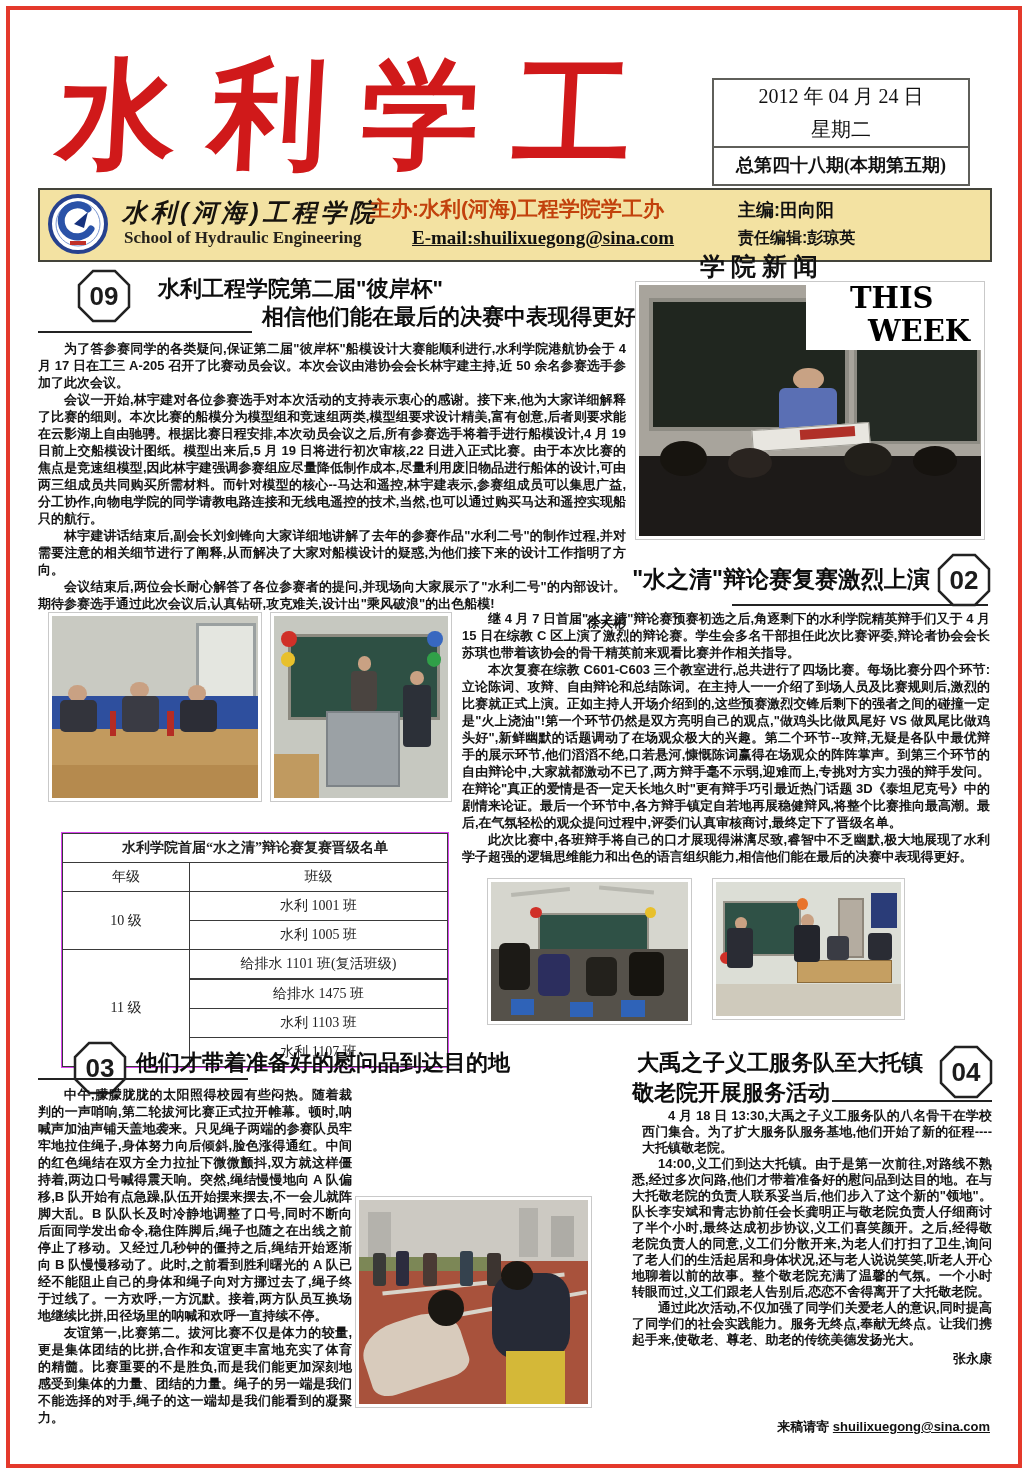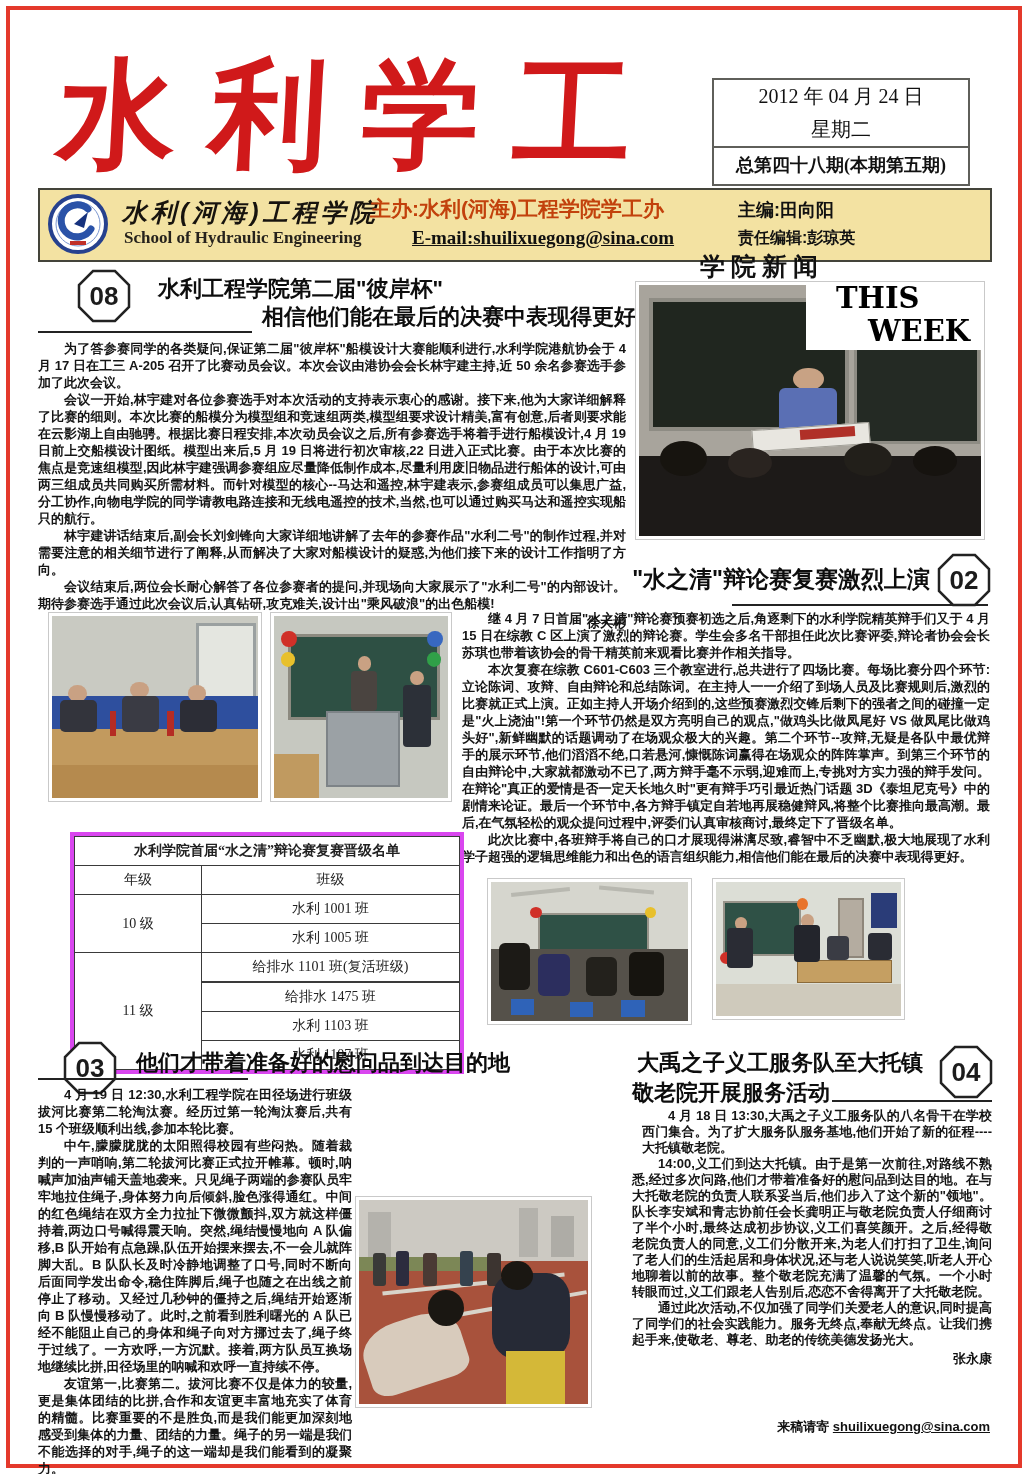--- a/index.html
+++ b/index.html
@@ -30,21 +30,21 @@
   .badge .num{position:absolute;left:0;top:13px;width:56px;text-align:center;font-size:26px;font-weight:bold;color:#1c1c1c;}
   .news-cn{position:absolute;left:700px;top:250px;font-size:25px;font-weight:bold;letter-spacing:6px;}
   .tw{font-family:"DejaVu Serif",serif;font-weight:bold;font-size:29px;line-height:33px;color:#000;}
   .photo{position:absolute;background:#fff;border:1px solid #c9c9c9;padding:3px;box-sizing:border-box;}
   .ph{position:relative;width:100%;height:100%;overflow:hidden;}
   .ph div{position:absolute;}
   table.promo{border-collapse:collapse;width:100%;background:#fff;}
   table.promo td{border:1px solid #3a3a3a;text-align:center;font-family:"Liberation Serif",serif;font-size:14px;height:26px;color:#222;}
   td.t-title{font-family:"Liberation Sans",sans-serif;font-size:18px;font-weight:bold;height:48px;color:#0d0d0d;}
   td.t-h{height:32px;}
-  .promo-wrap{position:absolute;left:70px;top:832px;width:386px;border:4px solid #d946ef;}
+  .promo-wrap{position:absolute;left:61px;top:832px;width:386px;border:1px solid #d946ef;}
 </style>
 </head>
 <body>
 
 <div class="page">
   <div class="frame"></div>
 
   <div class="masthead-title">水利学工</div>
   <div class="date-box">
     <div class="date-row">2012 年 04 月 24 日</div>
@@ -67,21 +67,21 @@
     <div class="host-line">主办:水利(河海)工程学院学工办</div>
     <div class="email-line u">E-mail:shuilixuegong@sina.com</div>
     <div class="editor-line">主编:田向阳</div>
     <div class="duty-line">责任编辑:彭琼英</div>
   </div>
 
   <div class="badge" style="left:76px;top:268px;">
     <svg width="56" height="56" viewBox="0 0 56 56">
         <polygon points="17,3 39,3 53,17 53,39 39,53 17,53 3,39 3,17" fill="#fff" stroke="#222" stroke-width="2.5"></polygon>
       </svg>
-    <span class="num">08</span>
+    <span class="num">09</span>
   </div>
   <div class="abs headline" style="left:158px;top:274px;font-size:22px;">水利工程学院第二届"彼岸杯"</div>
   <div class="abs headline" style="left:262px;top:302px;font-size:22px;">相信他们能在最后的决赛中表现得更好</div>
   <div class="rule" style="left:38px;top:331px;width:214px;"></div>
   <div class="abs body-col" style="left:38px;top:340px;width:588px;">
     <p>为了答参赛同学的各类疑问,保证第二届"彼岸杯"船模设计大赛能顺利进行,水利学院港航协会于 4 月 17 日在工三 A-205 召开了比赛动员会议。本次会议由港协会会长林宇建主持,近 50 余名参赛选手参加了此次会议。</p>
     <p>会议一开始,林宇建对各位参赛选手对本次活动的支持表示衷心的感谢。接下来,他为大家详细解释了比赛的细则。本次比赛的船模分为模型组和竞速组两类,模型组要求设计精美,富有创意,后者则要求能在云影湖上自由驰骋。根据比赛日程安排,本次动员会议之后,所有参赛选手将着手进行船模设计,4 月 19 日前上交船模设计图纸。模型出来后,5 月 19 日将进行初次审核,22 日进入正式比赛。由于本次比赛的焦点是竞速组模型,因此林宇建强调参赛组应尽量降低制作成本,尽量利用废旧物品进行船体的设计,可由两三组成员共同购买所需材料。而针对模型的核心--马达和遥控,林宇建表示,参赛组成员可以集思广益,分工协作,向物电学院的同学请教电路连接和无线电遥控的技术,当然,也可以通过购买马达和遥控实现船只的航行。</p>
     <p>林宇建讲话结束后,副会长刘剑锋向大家详细地讲解了去年的参赛作品"水利二号"的制作过程,并对需要注意的相关细节进行了阐释,从而解决了大家对船模设计的疑惑,为他们接下来的设计工作指明了方向。</p>
     <p>会议结束后,两位会长耐心解答了各位参赛者的提问,并现场向大家展示了"水利二号"的内部设计。期待参赛选手通过此次会议后,认真钻研,攻克难关,设计出"乘风破浪"的出色船模!</p>
     <div class="byline">徐大彬</div>
@@ -97,21 +97,21 @@
       <div style="left:33%;top:56%;width:34%;height:8%;background:#e8e6e0;transform:rotate(-4deg);border:1px solid #9a9890;"></div>
       <div style="left:47%;top:57%;width:16%;height:4%;background:#b03028;transform:rotate(-4deg);"></div>
       <div style="left:0;top:68%;width:100%;height:32%;background:#1d1a18;"></div>
       <div style="left:6%;top:62%;width:14%;height:14%;background:#17140f;border-radius:50%;"></div>
       <div style="left:26%;top:65%;width:13%;height:12%;background:#2a2420;border-radius:50%;"></div>
       <div style="left:60%;top:63%;width:14%;height:13%;background:#221f1a;border-radius:50%;"></div>
       <div style="left:80%;top:64%;width:13%;height:12%;background:#16130f;border-radius:50%;"></div>
     </div>
   </div>
   <div class="abs" style="left:806px;top:282px;width:178px;height:68px;background:#fff;">
-    <div class="tw" style="margin-left:30px;">THIS</div>
+    <div class="tw" style="margin-left:44px;">THIS</div>
     <div class="tw" style="margin-left:62px;">WEEK</div>
   </div>
 
   <div class="abs headline" style="left:460px;top:564px;width:470px;font-size:23px;text-align:right;">"水之清"辩论赛复赛激烈上演</div>
   <div class="badge" style="left:936px;top:552px;">
     <svg width="56" height="56" viewBox="0 0 56 56">
         <polygon points="17,3 39,3 53,17 53,39 39,53 17,53 3,39 3,17" fill="#fff" stroke="#222" stroke-width="2.5"></polygon>
       </svg>
     <span class="num">02</span>
   </div>
@@ -216,31 +216,30 @@
       <div style="left:44%;top:58%;width:50%;height:16%;background:#c59f62;border:1px solid #8a6a3a;"></div>
       <div style="left:10%;top:26%;width:7%;height:10%;background:#c9a183;border-radius:50%;"></div>
       <div style="left:6%;top:34%;width:14%;height:30%;background:#2a2c34;border-radius:4px;"></div>
       <div style="left:46%;top:24%;width:7%;height:10%;background:#c9a183;border-radius:50%;"></div>
       <div style="left:42%;top:32%;width:14%;height:28%;background:#23252c;border-radius:4px;"></div>
       <div style="left:60%;top:40%;width:12%;height:18%;background:#3a3c44;border-radius:4px;"></div>
       <div style="left:82%;top:38%;width:13%;height:20%;background:#2a2c34;border-radius:4px;"></div>
     </div>
   </div>
 
-  <div class="badge" style="left:62px;top:1040px;">
+  <div class="badge" style="left:72px;top:1040px;">
     <svg width="56" height="56" viewBox="0 0 56 56">
         <polygon points="17,3 39,3 53,17 53,39 39,53 17,53 3,39 3,17" fill="#fff" stroke="#222" stroke-width="2.5"></polygon>
       </svg>
     <span class="num">03</span>
   </div>
   <div class="abs headline" style="left:136px;top:1048px;font-size:22px;">他们才带着准备好的慰问品到达目的地</div>
   <div class="rule" style="left:38px;top:1078px;width:210px;"></div>
   <div class="abs body-col" style="left:38px;top:1086px;width:492px;">
     <div style="float:right;width:178px;height:360px;margin-top:104px;"></div>
-    <p>4 月 19 日 12:30,水利工程学院在田径场进行班级拔河比赛第二轮淘汰赛。经历过第一轮淘汰赛后,共有 15 个班级顺利出线,参加本轮比赛。</p>
     <p>中午,朦朦胧胧的太阳照得校园有些闷热。随着裁判的一声哨响,第二轮拔河比赛正式拉开帷幕。顿时,呐喊声加油声铺天盖地袭来。只见绳子两端的参赛队员牢牢地拉住绳子,身体努力向后倾斜,脸色涨得通红。中间的红色绳结在双方全力拉扯下微微颤抖,双方就这样僵持着,两边口号喊得震天响。突然,绳结慢慢地向 A 队偏移,B 队开始有点急躁,队伍开始摆来摆去,不一会儿就阵脚大乱。B 队队长及时冷静地调整了口号,同时不断向后面同学发出命令,稳住阵脚后,绳子也随之在出线之前停止了移动。又经过几秒钟的僵持之后,绳结开始逐渐向 B 队慢慢移动了。此时,之前看到胜利曙光的 A 队已经不能阻止自己的身体和绳子向对方挪过去了,绳子终于过线了。一方欢呼,一方沉默。接着,两方队员互换场地继续比拼,田径场里的呐喊和欢呼一直持续不停。</p>
     <p>友谊第一,比赛第二。拔河比赛不仅是体力的较量,更是集体团结的比拼,合作和友谊更丰富地充实了体育的精髓。比赛重要的不是胜负,而是我们能更加深刻地感受到集体的力量、团结的力量。绳子的另一端是我们不能选择的对手,绳子的这一端却是我们能看到的凝聚力。</p>
 
   </div>
 
   <div class="photo" style="left:355px;top:1196px;width:237px;height:212px;">
     <div class="ph" style="background:#ccc9c2;">
       <div style="left:4%;top:6%;width:10%;height:22%;background:#b4b2ac;"></div>
       <div style="left:70%;top:4%;width:8%;height:24%;background:#b4b2ac;"></div>
       <div style="left:84%;top:8%;width:10%;height:20%;background:#aeaca6;"></div>

